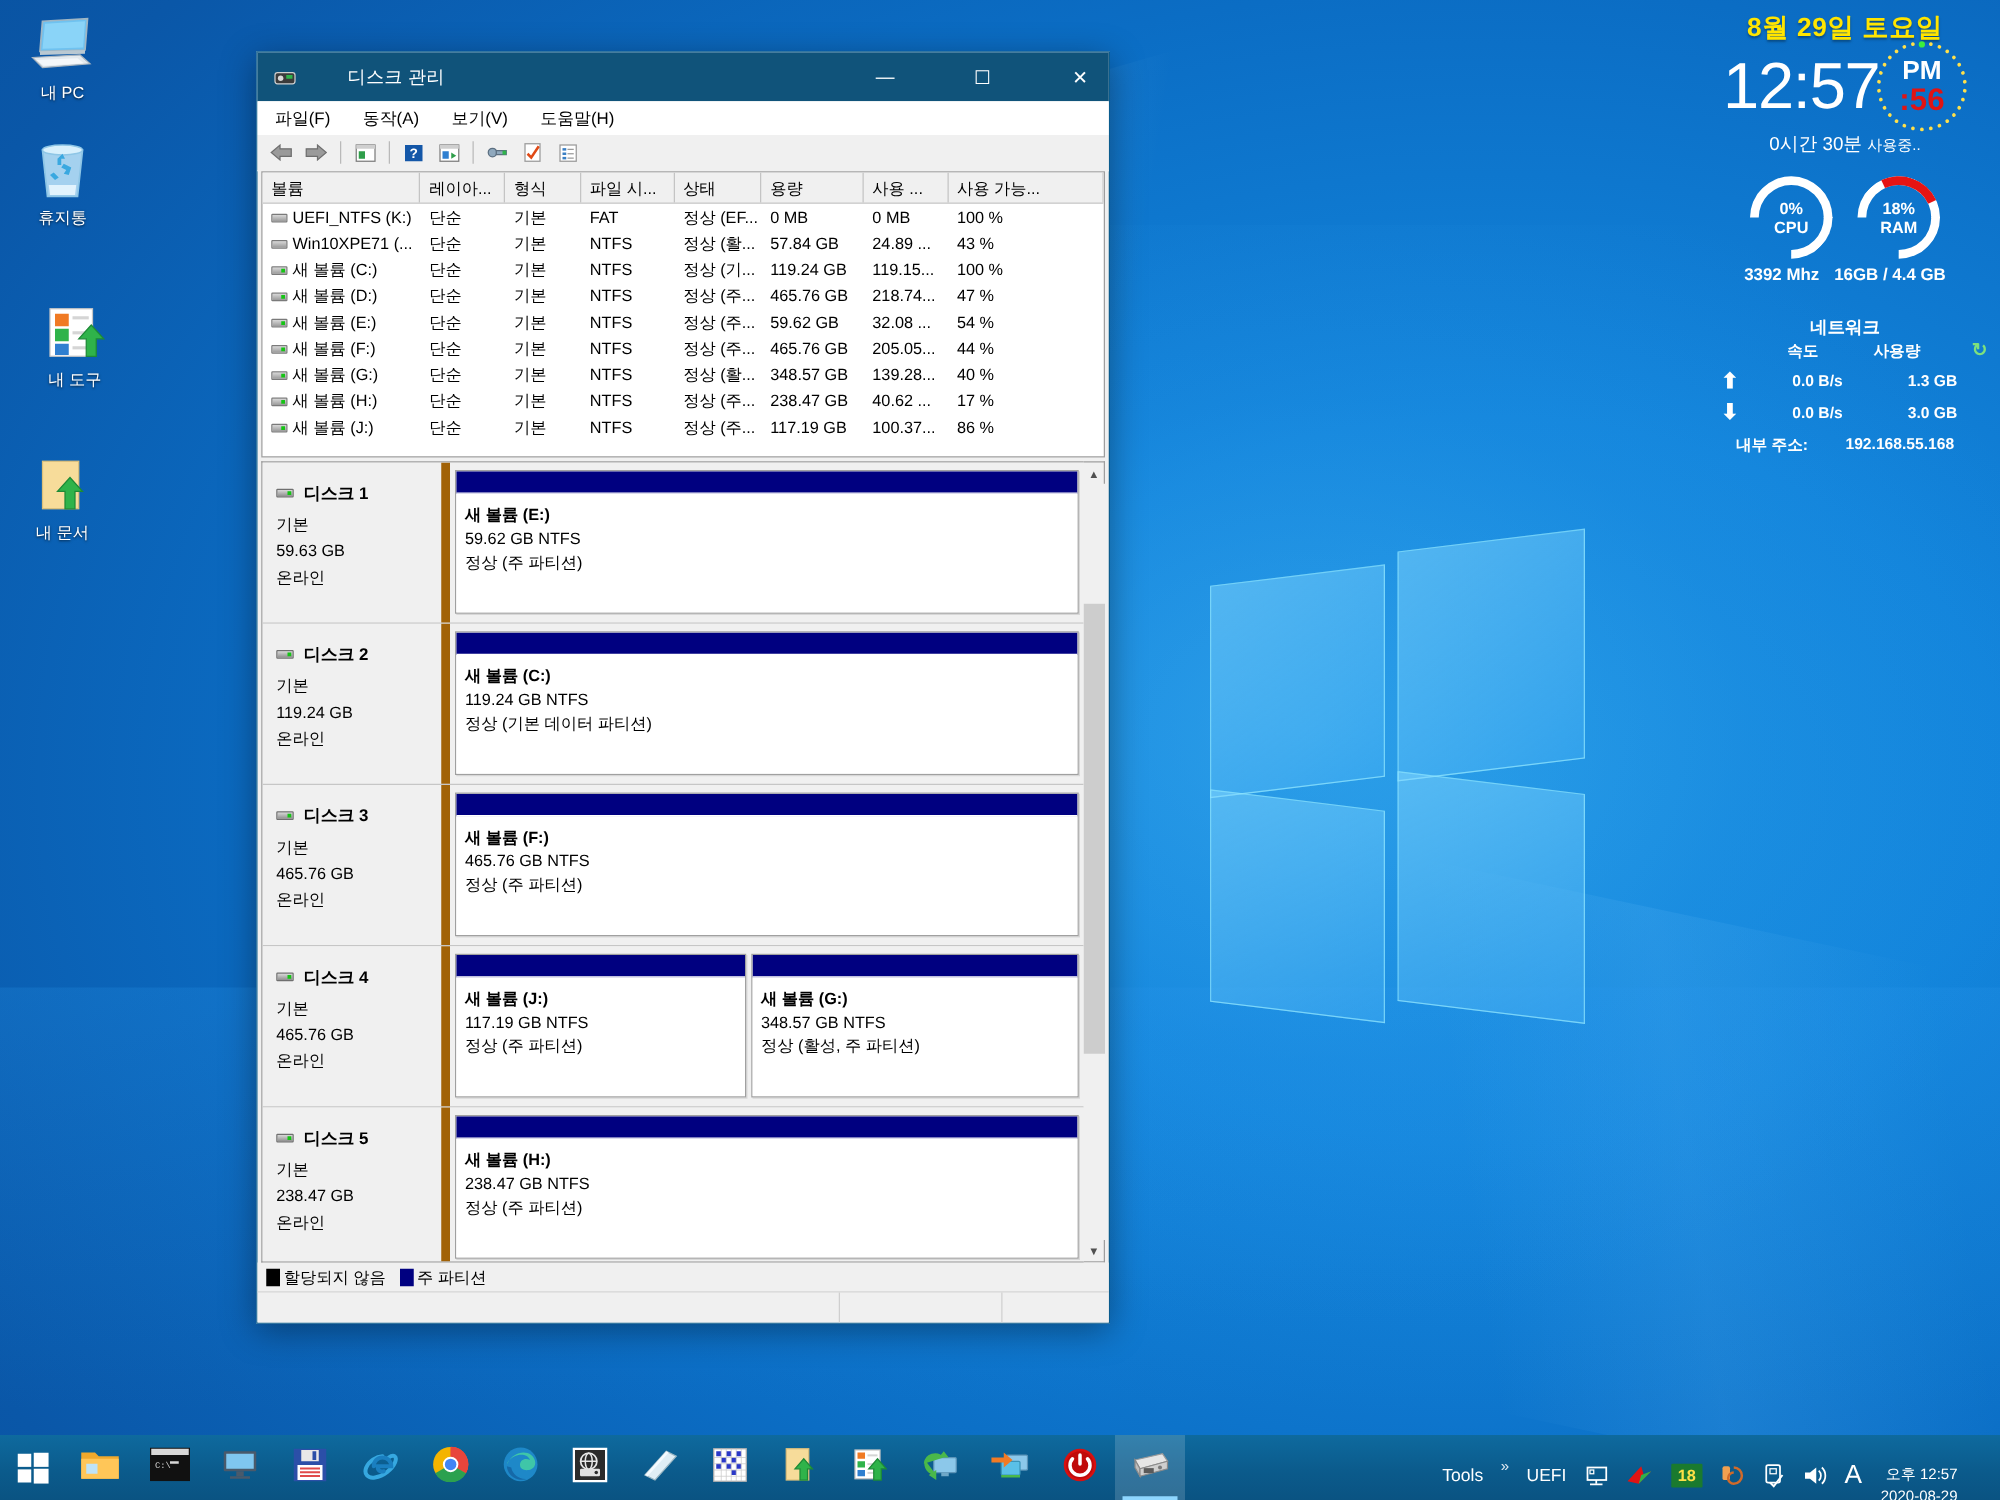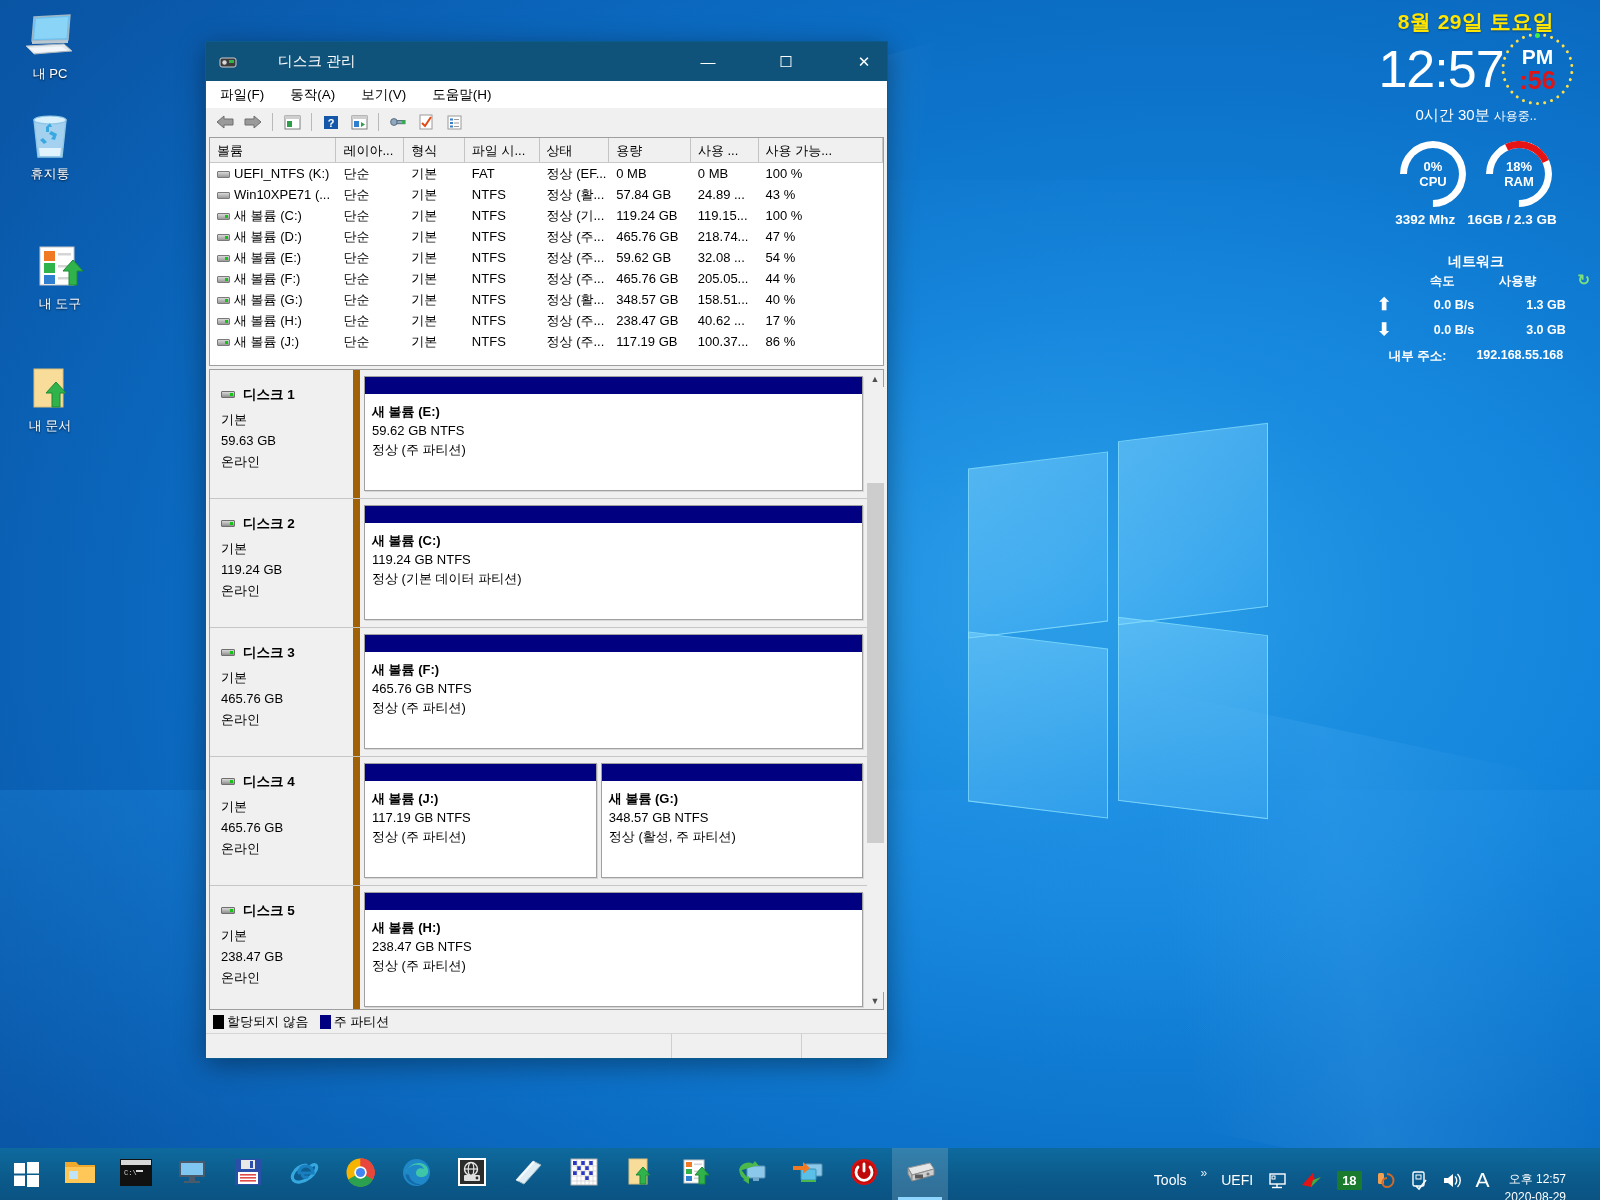--- a/index.html
+++ b/index.html
@@ -443,21 +443,21 @@
           <div class="c6">205.05...</div>
           <div class="c7">44 %</div>
         </div>
         <div class="vr">
           <div class="c0"><span class="vol-ico on"></span><span>새 볼륨 (G:)</span></div>
           <div class="c1">단순</div>
           <div class="c2">기본</div>
           <div class="c3">NTFS</div>
           <div class="c4">정상 (활...</div>
           <div class="c5">348.57 GB</div>
-          <div class="c6">158.51...</div>
+          <div class="c6">139.28...</div>
           <div class="c7">40 %</div>
         </div>
         <div class="vr">
           <div class="c0"><span class="vol-ico on"></span><span>새 볼륨 (H:)</span></div>
           <div class="c1">단순</div>
           <div class="c2">기본</div>
           <div class="c3">NTFS</div>
           <div class="c4">정상 (주...</div>
           <div class="c5">238.47 GB</div>
           <div class="c6">40.62 ...</div>
@@ -673,21 +673,21 @@
       <div class="ring"></div>
       <div class="arc"></div>
       <div class="gtxt">
         <span>18%</span>
         <span>RAM</span>
       </div>
     </div>
   </div>
   <div class="glabels">
     <span>3392 Mhz</span>
-    <span>16GB / 2.3 GB</span>
+    <span>16GB / 4.4 GB</span>
   </div>
 
   <div class="net-title">네트워크</div>
   <div class="net-grid">
     <span class="refresh">↻</span>
     <div class="net-hdr">
       <span>속도</span>
       <span>사용량</span>
     </div>
     <div class="net-line">
@@ -929,21 +929,21 @@
         <line x1="5" y1="16.5" x2="15" y2="16.5" stroke="#fff" stroke-width="1.4"></line>
       </svg>
     </span>
     <span class="titem">
       <svg width="22" height="18" viewBox="0 0 22 18">
         <path d="M1 14 L12 2 L14 9 L20 6 L10 16 Z" fill="#e01414"></path>
         <path d="M12 9 L20 6 L10 16 Z" fill="#2fb34a"></path>
       </svg>
     </span>
     <span class="titem">
-      <span style="display:inline-block;background:#1a7a2e;color:#ffffff;font-size:13px;font-weight:bold;padding:2px 5px;border-radius:1px;">18</span>
+      <span style="display:inline-block;background:#1a7a2e;color:#fde047;font-size:13px;font-weight:bold;padding:2px 5px;border-radius:1px;">18</span>
     </span>
     <span class="titem">
       <svg width="20" height="21" viewBox="0 0 20 21">
         <rect x="2" y="3" width="6" height="11" rx="1.5" fill="#f0a050"></rect>
         <path d="M11 4 a4.5 4.5 0 0 1 0 13 a4.5 4.5 0 0 1 0 -9" fill="none" stroke="#d06a2a" stroke-width="2"></path>
       </svg>
     </span>
     <span class="titem">
       <svg width="18" height="21" viewBox="0 0 18 21">
         <rect x="3" y="2" width="11" height="14" rx="1.5" fill="none" stroke="#fff" stroke-width="1.4"></rect>

